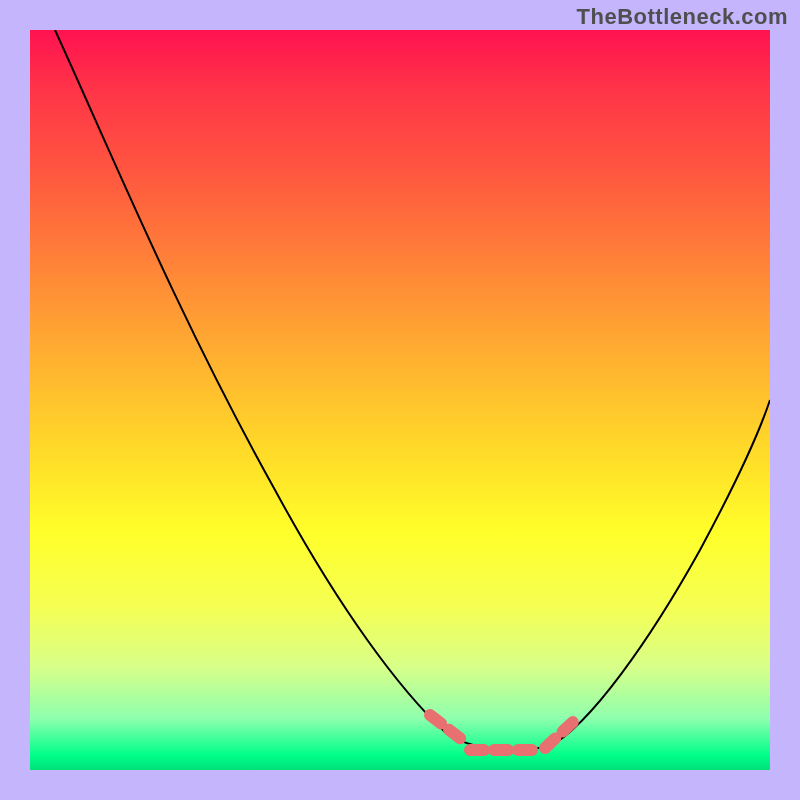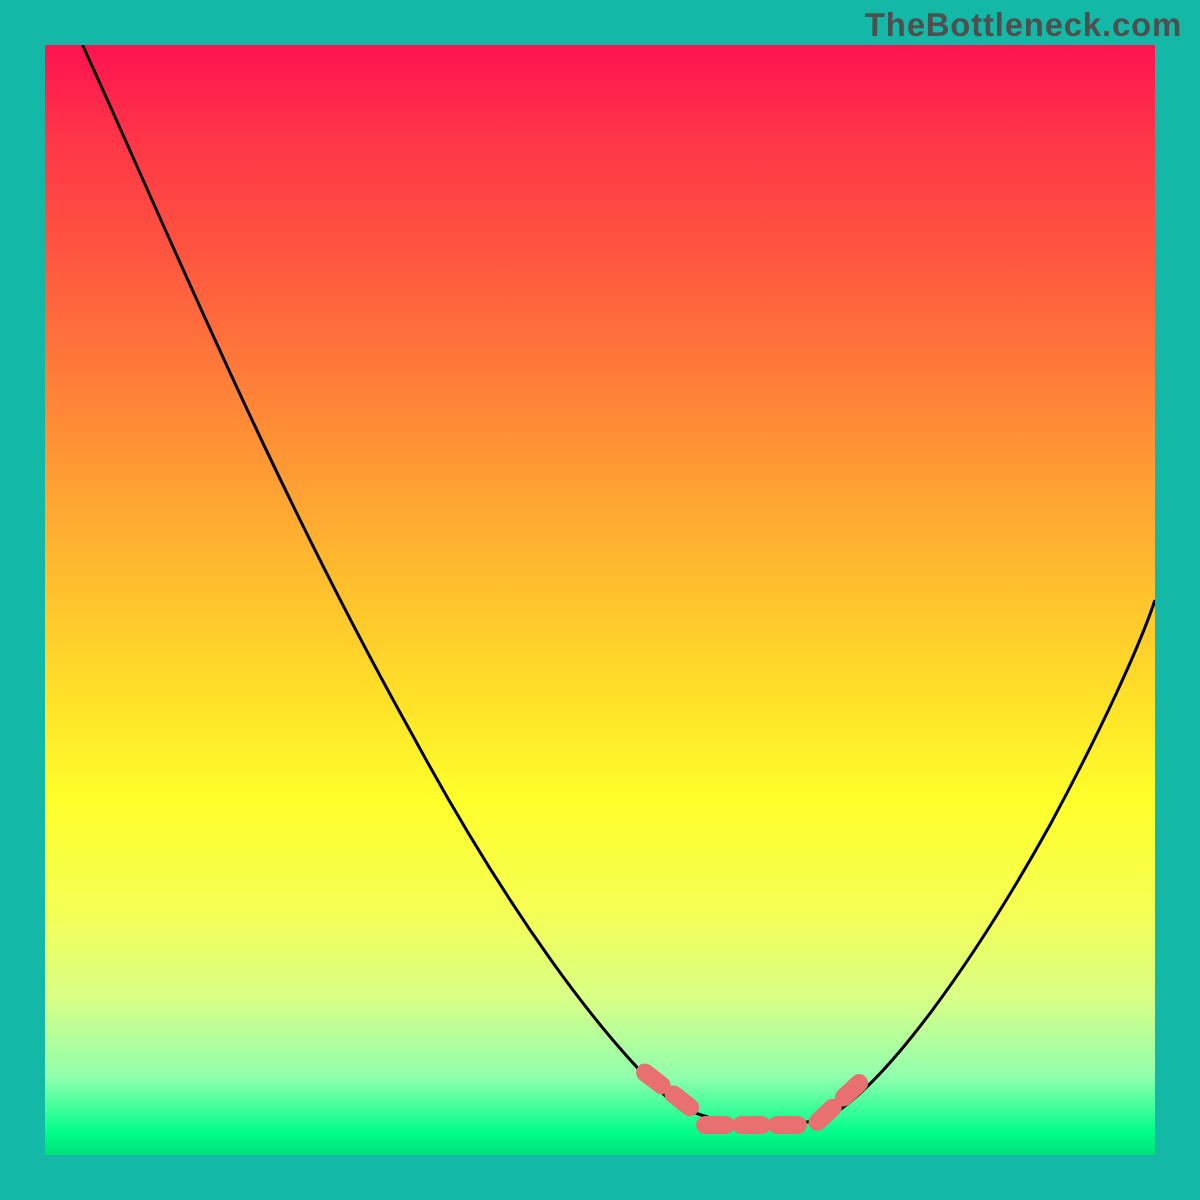--- a/index.html
+++ b/index.html
@@ -8,21 +8,21 @@
     width: 800px;
     height: 800px;
     background: #000;
     overflow: hidden;
     font-family: Arial, Helvetica, sans-serif;
   }
   .frame {
     position: relative;
     width: 800px;
     height: 800px;
-    background: #14b8a6;
+    background: #c4b5fd;
   }
   .watermark {
     position: absolute;
     top: 4px;
     right: 12px;
     color: #4f4f4f;
     font-size: 22px;
     font-weight: 600;
     letter-spacing: 0.5px;
     z-index: 20;

